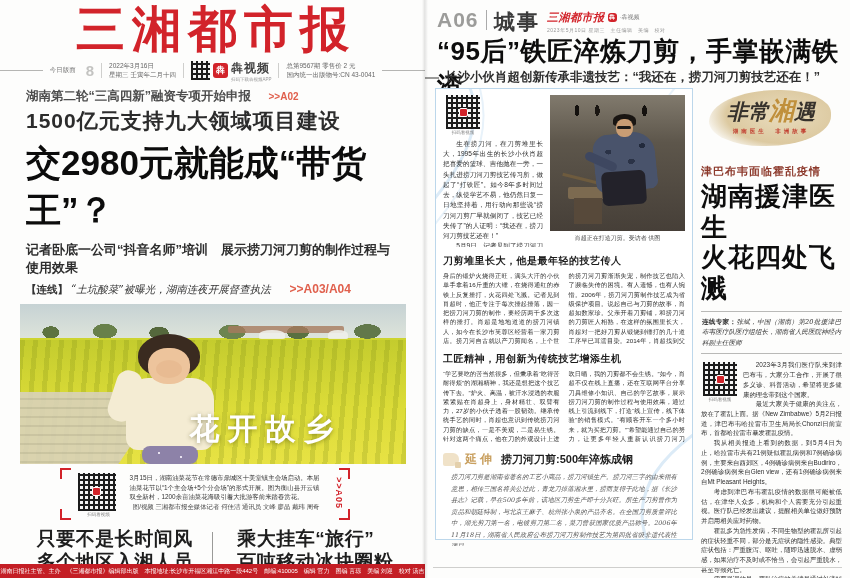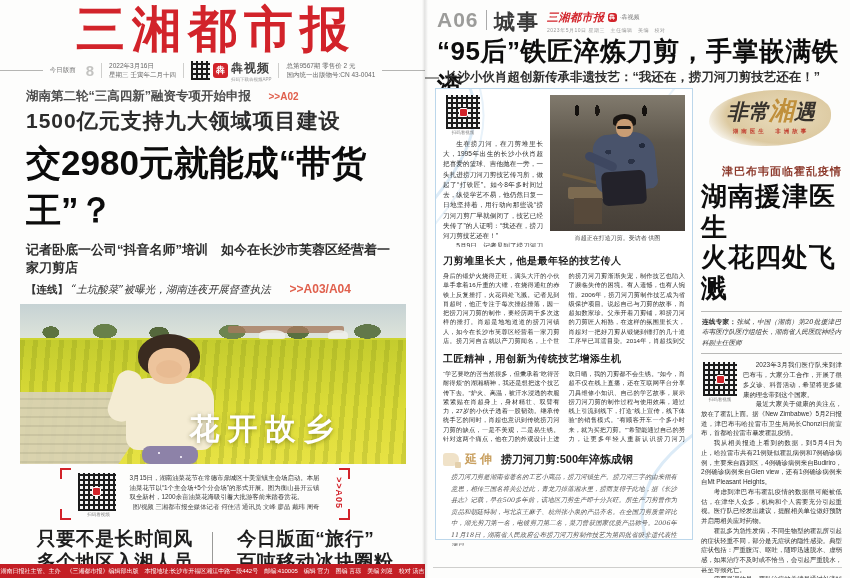--- a/index.html
+++ b/index.html
@@ -170,21 +170,21 @@
   .stamp { position:relative; height:64px; }
   .stamp-blob { position:absolute; left:8px; top:2px; width:122px; height:56px;
       background:radial-gradient(80px 40px at 60% 45%, #e9dcbd 0%, #dcc9a0 70%, rgba(220,201,160,0) 100%);
       border-radius:58% 42% 55% 45%; }
   .stamp-chars { position:absolute; left:0; top:6px; width:140px; text-align:center;
       font-family:"DejaVu Serif", serif; font-weight:900; }
   .stamp-chars .k { font-size:21px; color:#37322c; font-style:italic; }
   .stamp-chars .g { font-size:25px; color:#c0903c; font-style:italic; }
   .stamp-sub { position:absolute; left:0; top:40px; width:140px; text-align:center; font-size:5.5px;
       color:#c0392b; letter-spacing:3px; font-weight:700; }
-  .side-kicker { margin-top:12px; font-size:11px; font-weight:700; color:#8c392b; letter-spacing:1px;text-align:right; }
+  .side-kicker { margin-top:12px; font-size:11px; font-weight:700; color:#8c392b; letter-spacing:1px; }
   .side-headline { margin-top:2px; font-size:26px; font-weight:900; color:#0d0d0d; line-height:1.18; letter-spacing:1px; }
   .expert { margin-top:7px; border-top:1px solid #b9b9b7; border-bottom:1px solid #b9b9b7; padding:5px 1px;
             font-family:"DejaVu Serif", serif; font-style:italic; font-size:6.6px; line-height:1.6; color:#333; text-align:justify; }
   .expert b { font-style:normal; font-family:"Liberation Sans", sans-serif; font-weight:800; }
   .side-body { margin-top:6px; height:252px; overflow:hidden; }
   .side-body .body-txt { font-size:6.4px; line-height:1.52; }
   .side-qr-wrap { float:left; width:38px; margin:2px 4px 2px 0; text-align:center; }
   .side-credit { font-size:6px; font-weight:700; color:#333; text-align:right; margin-top:3px; }
   .side-logo { text-align:right; margin-top:5px; font-size:16px; font-weight:900; font-style:italic;
                color:#c41e25; letter-spacing:1px; }
@@ -225,21 +225,21 @@
       <div class="rule"></div>
     </div>
 
     <div class="headlines">
       <div class="h-kicker">
         <span>湖南第二轮“三高四新”融资专项开始申报</span>
         <span class="ref">&gt;&gt;A02</span>
       </div>
       <div class="h-second">1500亿元支持九大领域项目建设</div>
       <div class="h-main">交2980元就能成“带货王”？</div>
-      <div class="h-deck">记者卧底一公司“抖音名师”培训　如今在长沙市芙蓉区经营着一家刀剪店</div>
+      <div class="h-deck">记者卧底一公司“抖音名师”培训　展示捞刀河刀剪的制作过程与使用效果</div>
       <div class="h-line">
         <span class="lab">【连线】</span>
         <span class="kai">“土坑酸菜”被曝光，湖南连夜开展督查执法</span>
         <span class="ref">&gt;&gt;A03/A04</span>
       </div>
     </div>
 
     <div class="photo">
       <div class="ph-sky"></div>
       <div class="ph-trees"></div>
@@ -279,21 +279,21 @@
 
     <div class="briefs">
       <div class="brief b-left">
         <div class="t">只要不是长时间风</div>
         <div class="t">多个地区入湘人员</div>
         <div class="s">坚持落地24小时内核酸检测</div>
 
       </div>
       <div class="brief-sep"></div>
       <div class="brief b-right">
-        <div class="t">今日版面“旅行”</div>
+        <div class="t">乘大挂车“旅行”</div>
         <div class="t">百吨移动冰块圈粉</div>
         <div class="s">已打卡多个城市，即将赴郴州</div>
 
       </div>
     </div>
 
     <div class="footer-bar">湖南日报社主管、主办　《三湘都市报》编辑部出版　本报地址:长沙市开福区湘江中路一段442号　邮编:410005　编辑 官力　图编 言琼　美编 刘迎　校对 汤吉</div>
   </div>
 
   <div class="page page-right">

